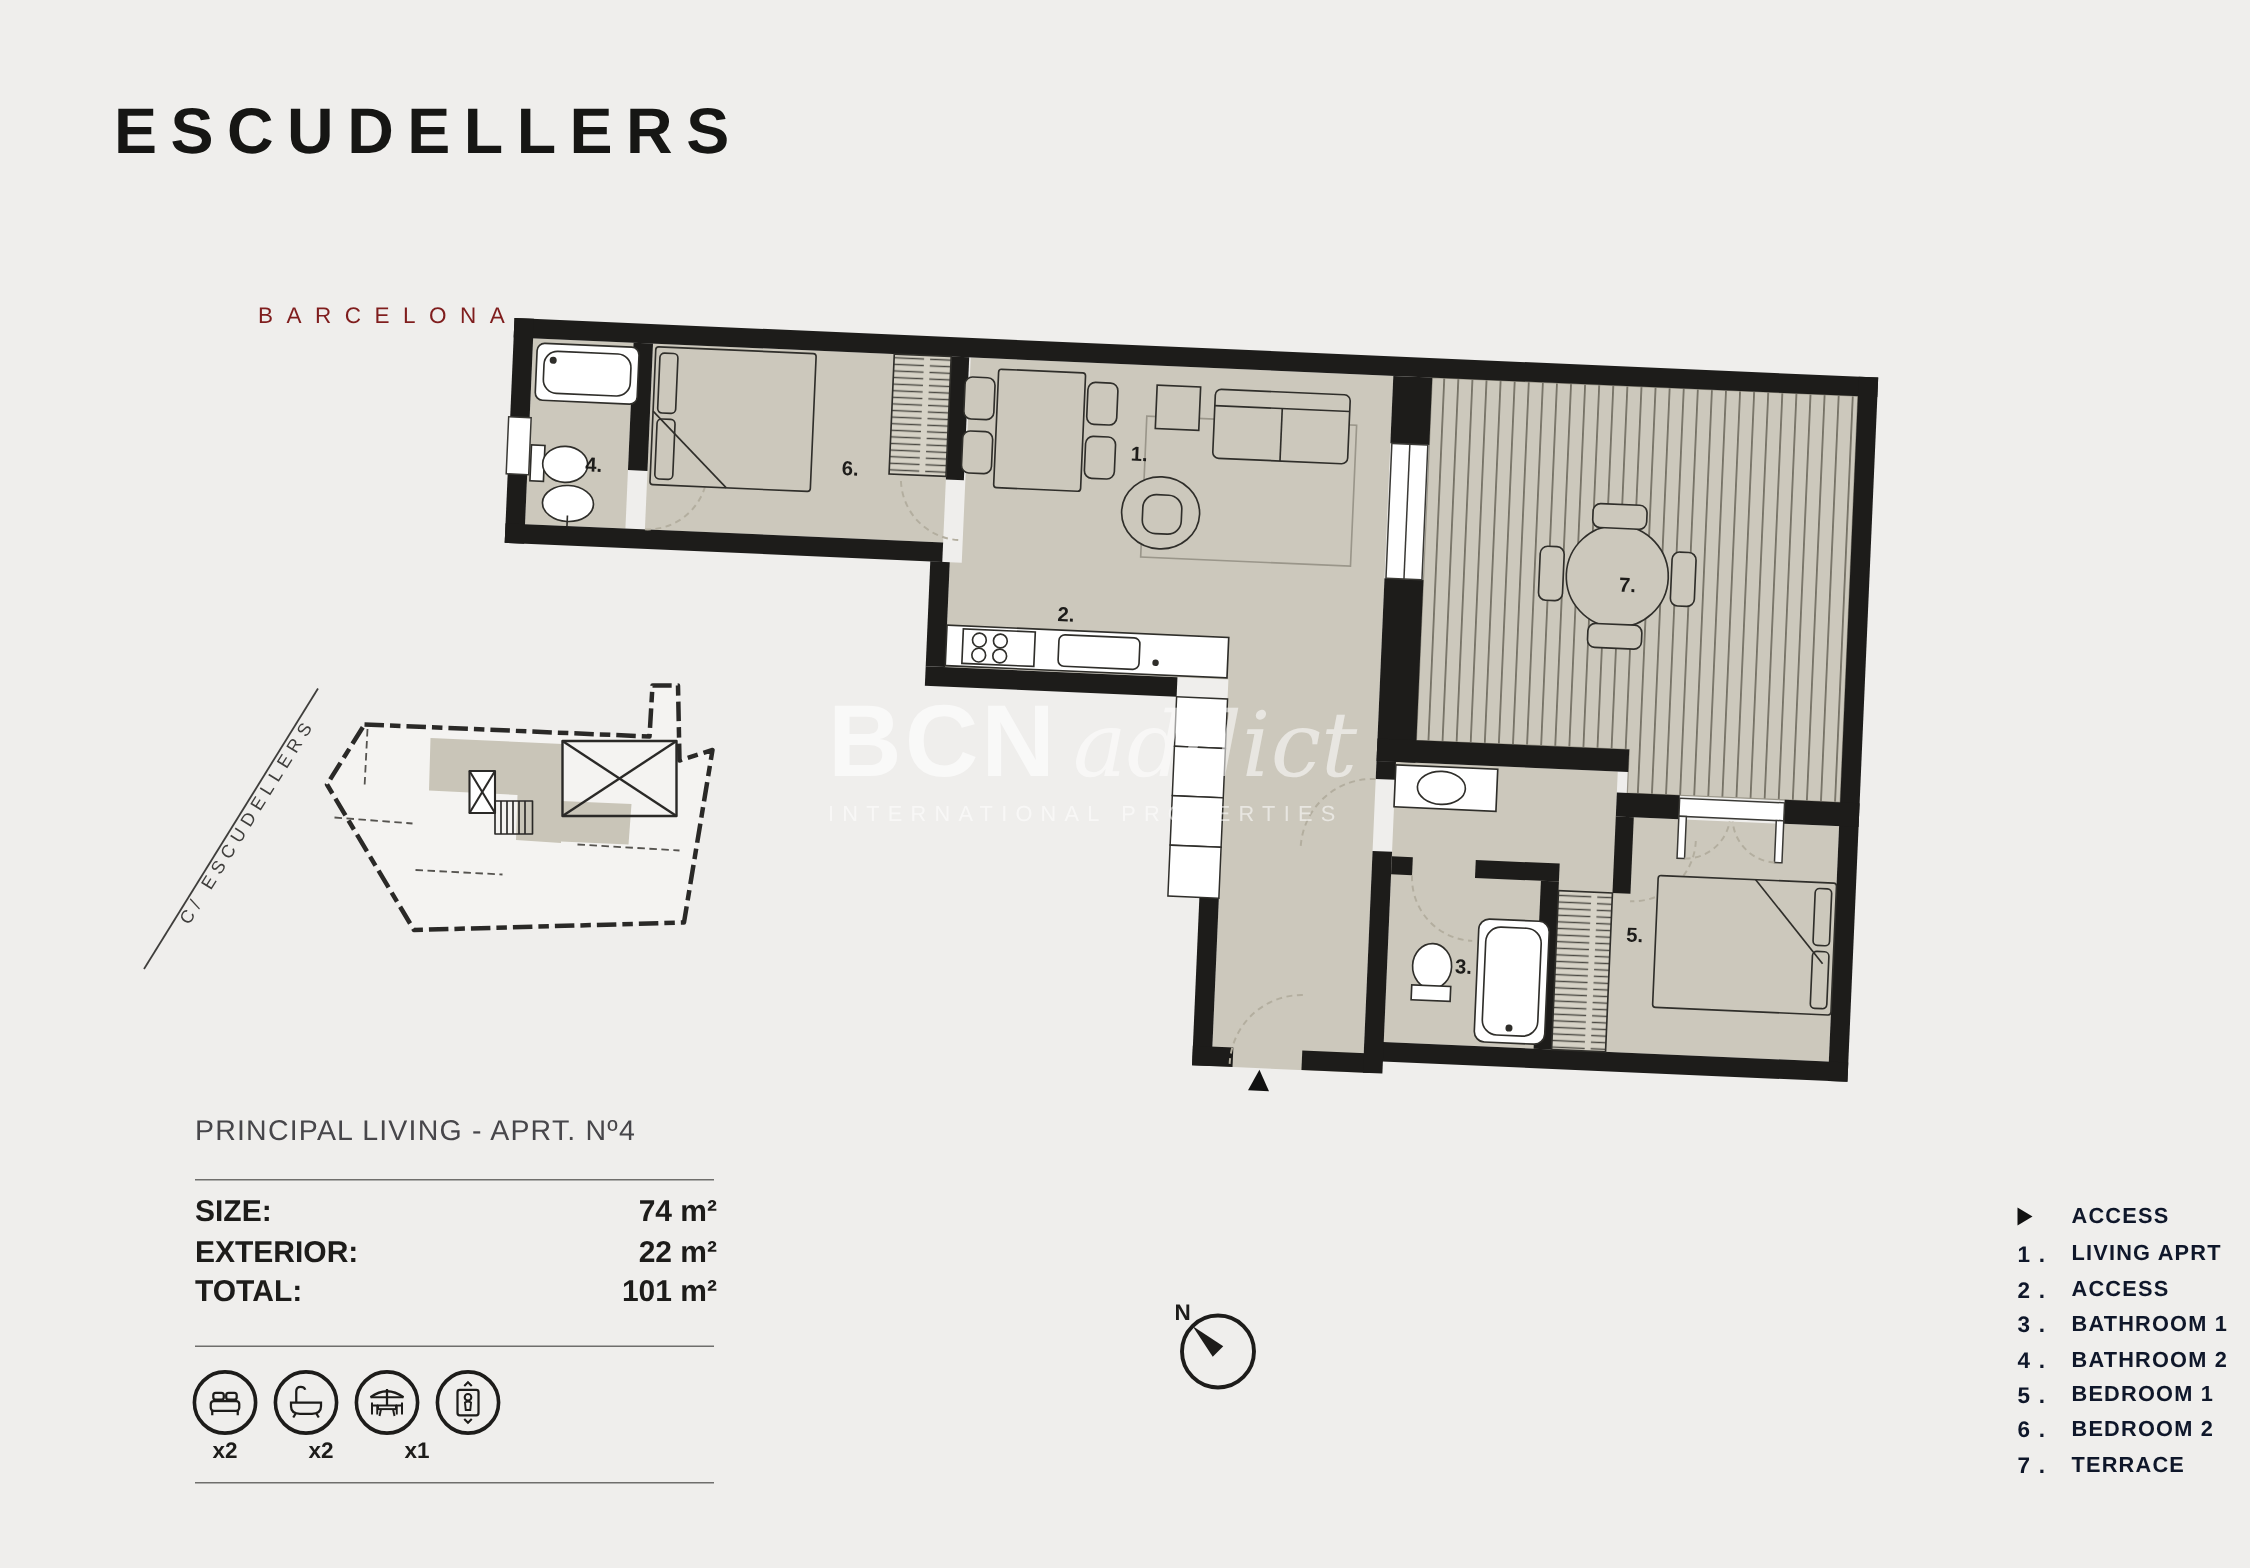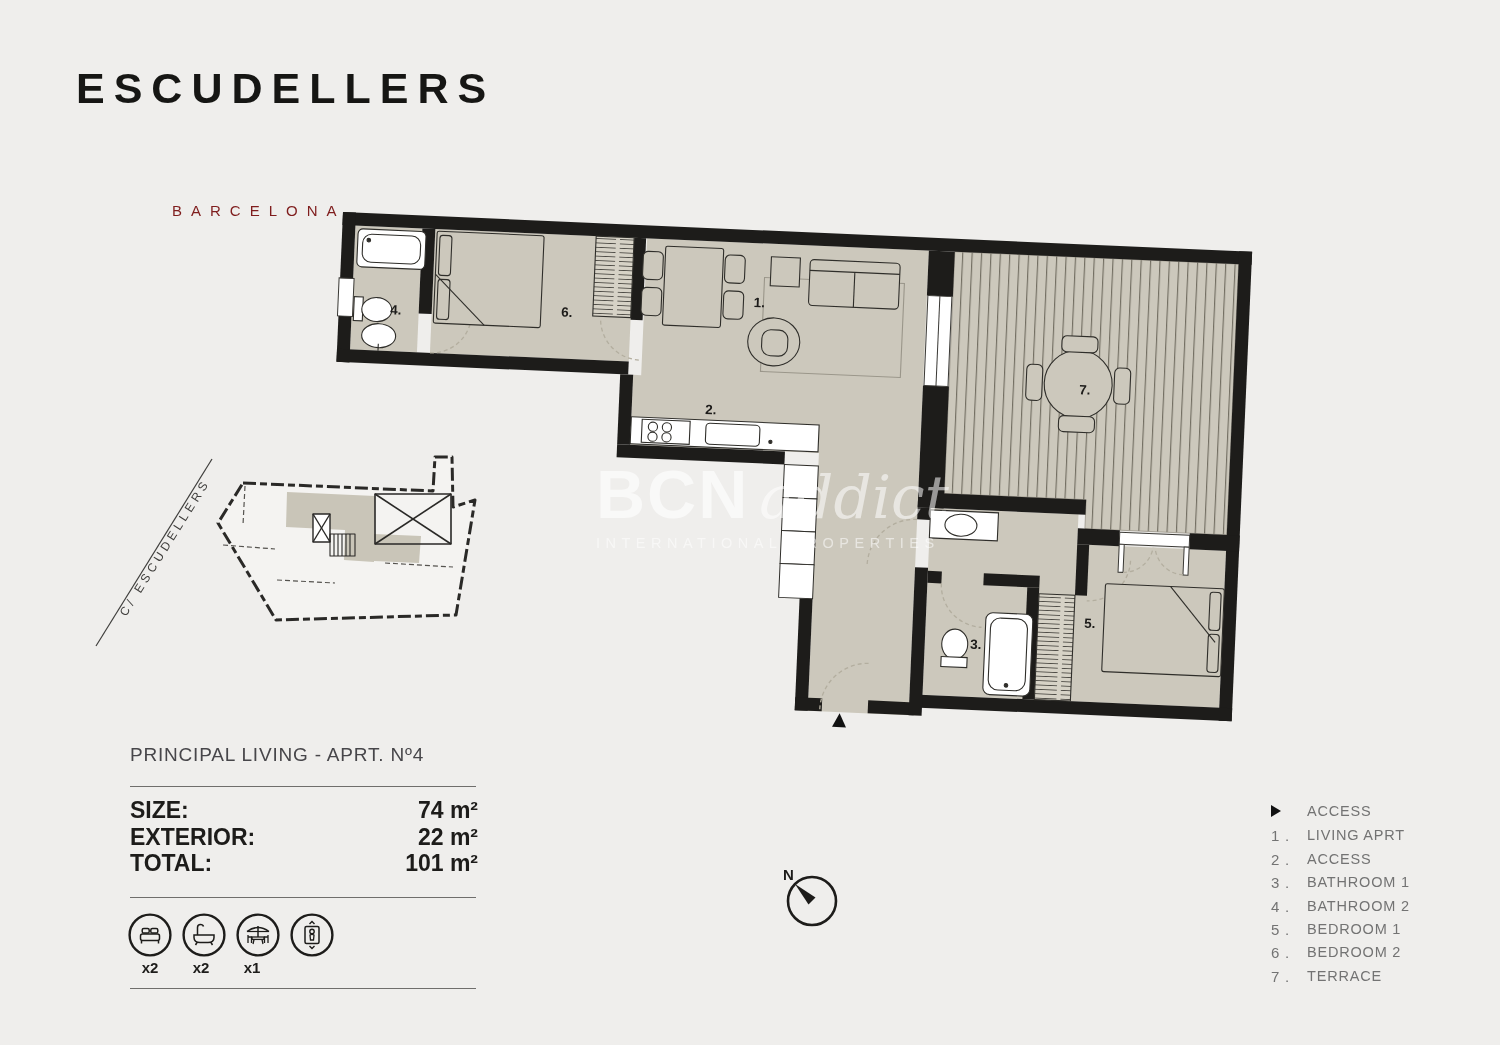--- a/index.html
+++ b/index.html
@@ -10,36 +10,36 @@
   }
   .abs{position:absolute}
   
   .title{left:76px;top:64px;font-size:43px;font-weight:700;letter-spacing:9px;color:#161614}
   .city{left:172px;top:202px;font-size:15px;font-weight:400;letter-spacing:9px;color:#7f1d1d}
   
   .floor-label{left:130px;top:744px;font-size:19px;font-weight:400;letter-spacing:0.8px;color:#47464a}
   .rule{left:130px;width:346px;border-top:1px solid #6f6e6c;height:0}
   .r1{top:786px}.r2{top:897px}.r3{top:988px}
   .info-row{left:130px;width:348px;display:flex;justify-content:space-between;
-            font-size:23px;font-weight:700;color:#1d1c1a}
+            font-size:20px;font-weight:700;color:#1d1c1a}
   .ir0{top:797px}.ir1{top:824px}.ir2{top:850px}
   
   .icons{left:128px;top:913px;display:flex;gap:10px}
   .icon-cell{width:44px;height:44px}
   .icon-cell svg{display:block}
-  .counts{left:128px;top:959px;display:flex;gap:7px}
+  .counts{left:128px;top:959px;display:flex;gap:20px}
   .counts span{width:44px;text-align:center;font-size:15px;font-weight:700}
   
-  .legend{left:1271px;top:800px;display:grid;grid-template-columns:36px auto;
-          font-size:14.5px;font-weight:400;letter-spacing:0.8px;line-height:23.4px;color:#737373}
+  .legend{left:1345px;top:800px;display:grid;grid-template-columns:36px auto;
+          font-size:14.5px;font-weight:700;letter-spacing:0.8px;line-height:23.4px;color:#0f172a}
   .legend .num{font-size:15px}
   .tri-right{display:inline-block;width:0;height:0;border-left:10px solid #111;
              border-top:6px solid transparent;border-bottom:6px solid transparent;margin-top:5px}
   
-  .watermark{left:596px;top:455px;pointer-events:none;z-index:5}
+  .watermark{left:552px;top:455px;pointer-events:none;z-index:5}
   .wm-row{display:flex;align-items:baseline}
   .wm-bcn{font-size:68px;font-weight:700;letter-spacing:2px;color:rgba(255,255,255,0.62)}
   .wm-addict{font-family:"DejaVu Serif",serif;font-style:italic;font-size:60px;
              color:rgba(255,255,255,0.55);margin-left:10px}
   .wm-tag{font-size:14.5px;font-weight:400;letter-spacing:5.5px;color:rgba(255,255,255,0.55);margin-top:2px}
   
   svg.stage{position:absolute;left:0;top:0;z-index:1}
   svg text{font-family:"Liberation Sans",sans-serif}
   .roomnum{font-size:13.5px;font-weight:700;fill:#1d1c1a}
   .street-label{font-size:12px;letter-spacing:4px;fill:#3f3e3c}

